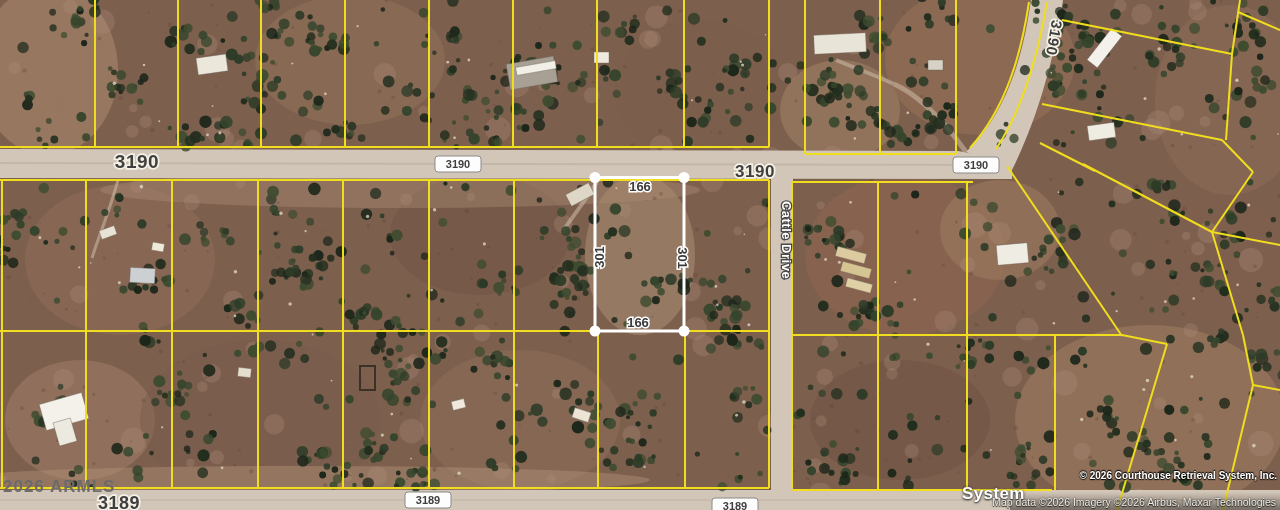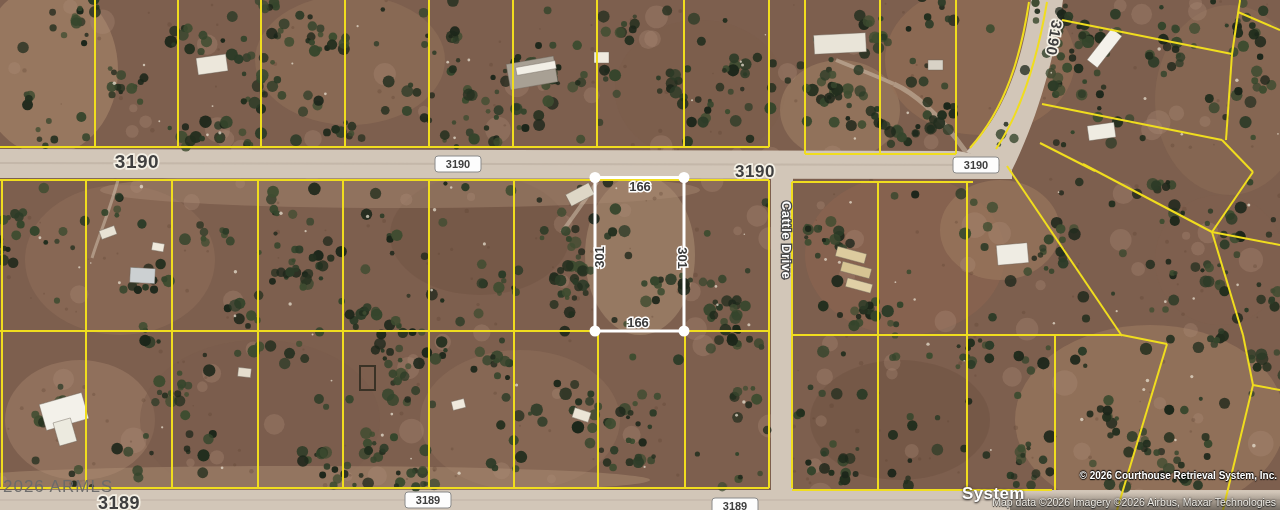--- a/index.html
+++ b/index.html
@@ -8,21 +8,21 @@
     font-family:"Liberation Sans",sans-serif;background:#7d5f4e;
   }
   .stage svg{position:absolute;left:0;top:0;display:block;}
   svg text{font-family:"Liberation Sans","DejaVu Sans",sans-serif;}
   .halo-label{font-weight:bold;fill:#3f3f3f;stroke:#f5f1e6;stroke-width:3.4px;paint-order:stroke;letter-spacing:.5px;}
   .roadname-label{font-weight:bold;fill:#fdfdfd;stroke:#4a4a4a;stroke-width:2.6px;paint-order:stroke;letter-spacing:.5px;}
   .bubble-rect{fill:#fdfdfd;stroke:#8a8a8a;stroke-width:1;}
   .bubble-text{font-size:11px;font-weight:bold;fill:#3f3f3f;text-anchor:middle;}
   .dim-label{font-size:13px;font-weight:bold;fill:#3a3a3a;stroke:#ffffff;stroke-width:3px;paint-order:stroke;text-anchor:middle;}
   .wm{position:absolute;white-space:nowrap;}
-  .wm-armls{left:3px;top:477px;font-size:17px;font-weight:normal;color:#6a6a6a;opacity:.95;letter-spacing:1px;}
+  .wm-armls{left:3px;top:477px;font-size:17px;font-weight:bold;color:#6a6a6a;opacity:.95;letter-spacing:1px;}
   .wm-crs{right:3px;top:470px;font-size:10px;font-weight:bold;color:#fff;
           text-shadow:0 0 2px #000,0 1px 1px #000,0 -1px 1px #000;}
   .wm-google{left:962px;top:484px;font-size:17px;font-weight:bold;color:#fff;letter-spacing:.4px;
           text-shadow:0 1px 2px rgba(0,0,0,.75),0 0 3px rgba(0,0,0,.5);}
   .wm-attr{right:4px;top:496px;font-size:10.5px;color:#eeebe4;
           text-shadow:0 0 2px #222,0 1px 1px #222;padding-left:33px;}
   .attr-shade{position:absolute;right:0;bottom:0;width:270px;height:18px;
           background:linear-gradient(to top,rgba(25,20,15,.5),rgba(25,20,15,0));}
 </style>
 </head>

